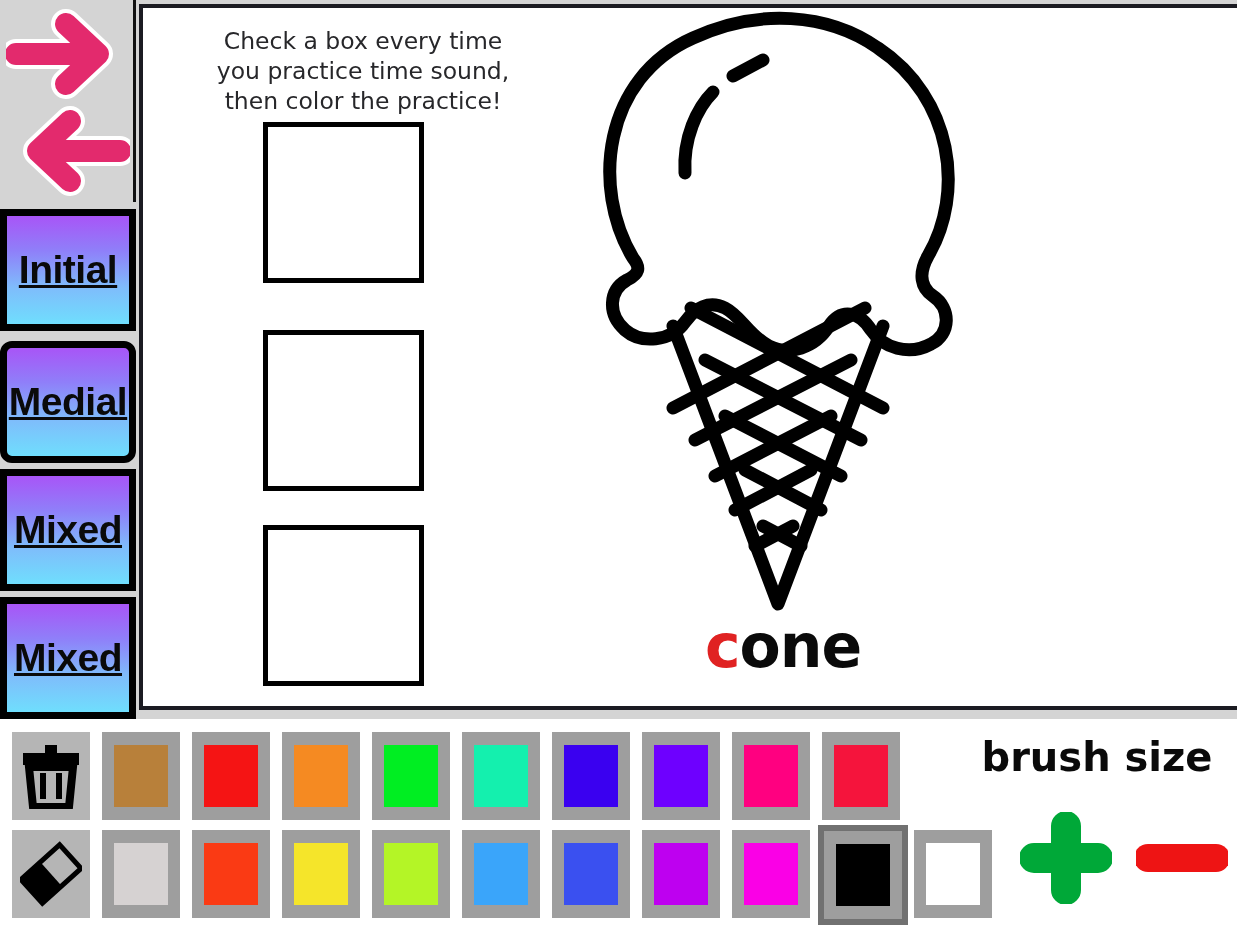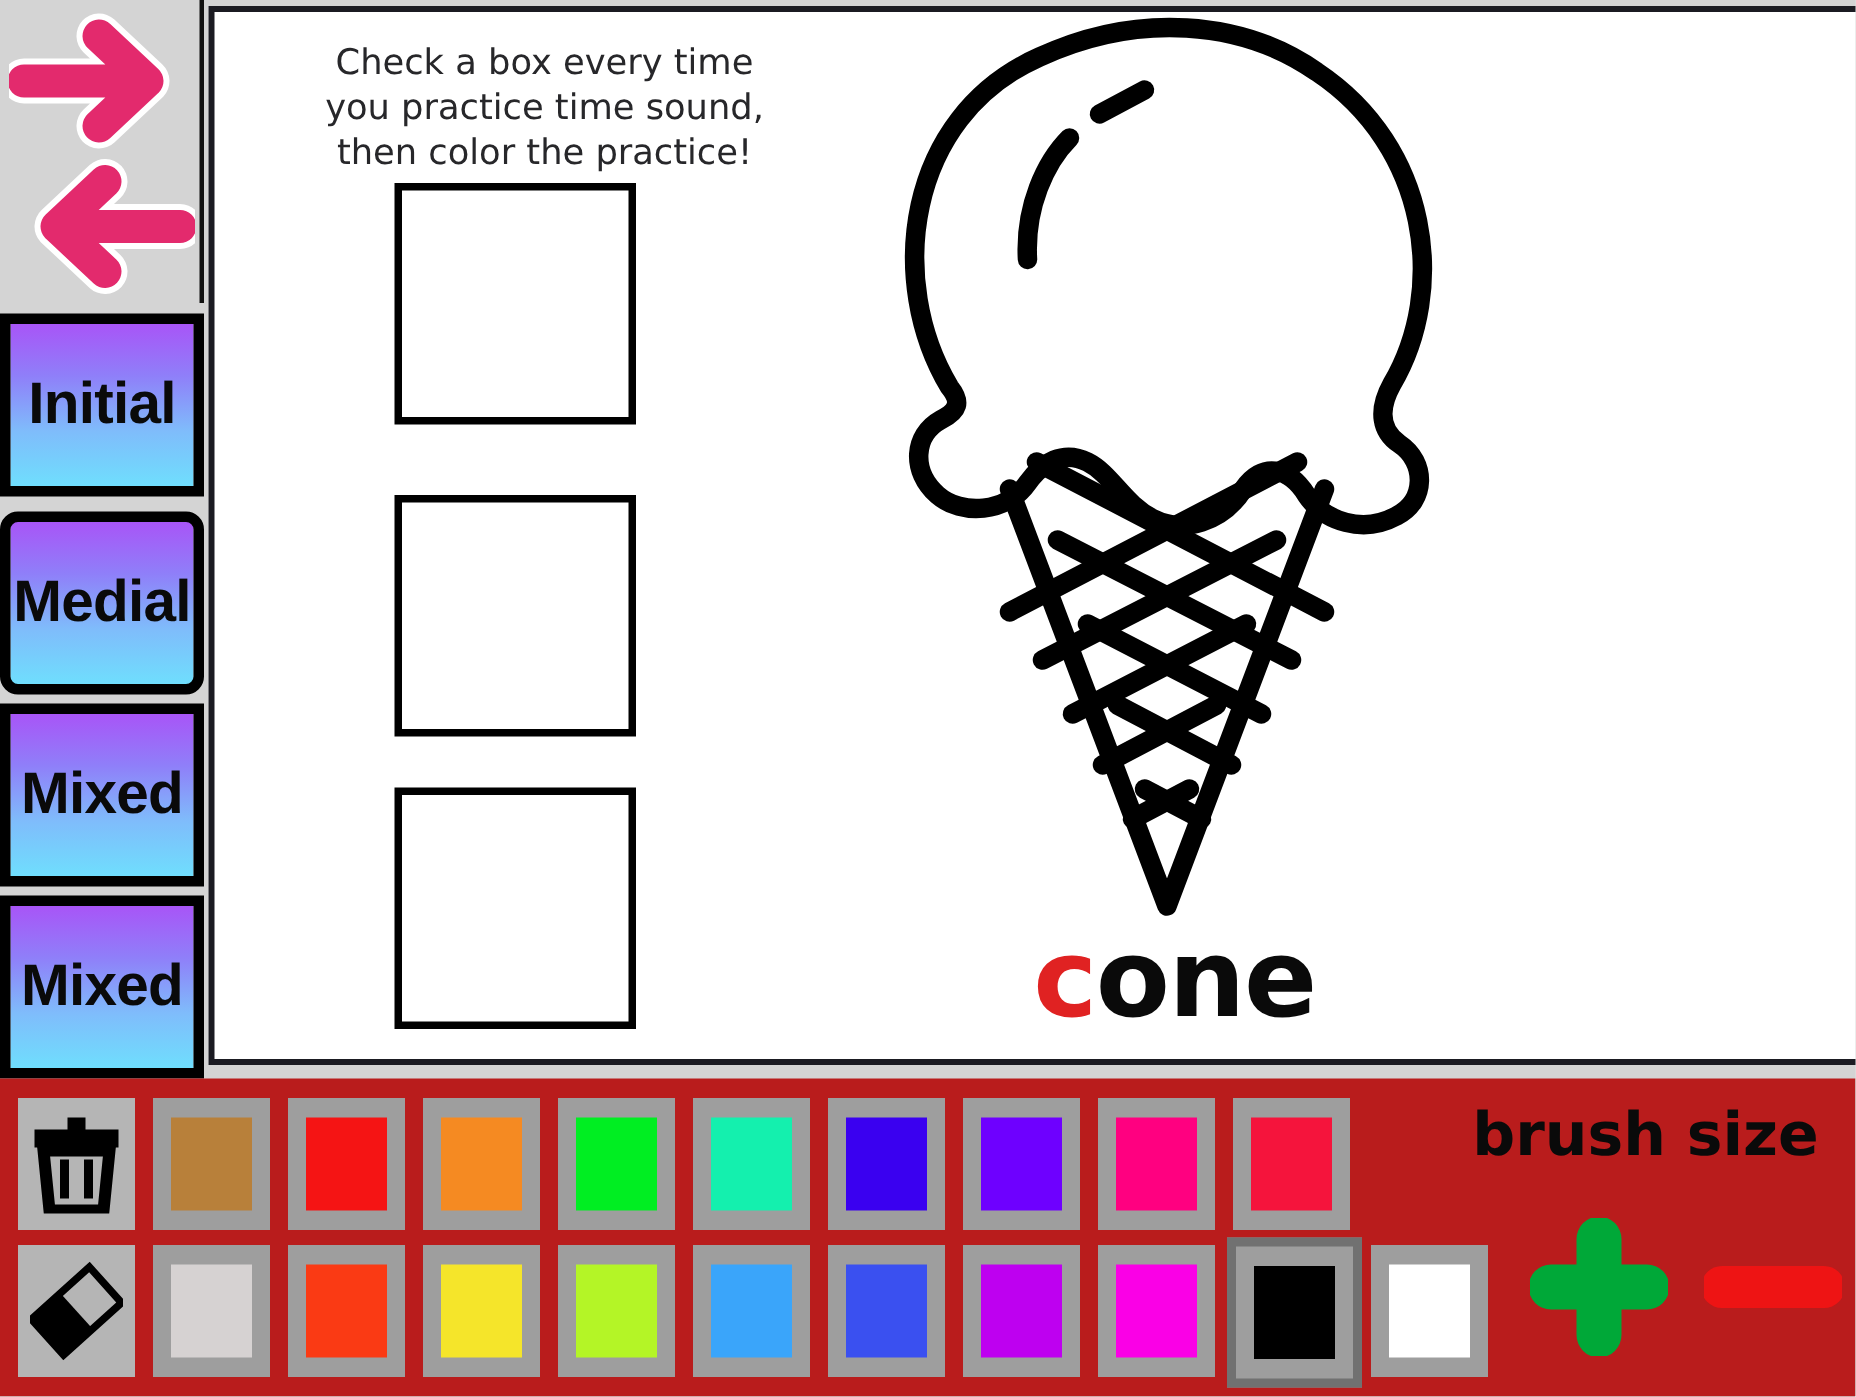--- a/index.html
+++ b/index.html
@@ -53,20 +53,21 @@
     justify-content: center;
     cursor: pointer;
     overflow: hidden;
   }
   .mode-btn span {
     font-size: 39px;
     font-weight: bold;
     color: #0a0a0a;
     letter-spacing: -0.5px;
     white-space: nowrap;
+    text-decoration: underline;
   }
   #mode-0 { top: 209px; }
   #mode-1 { top: 341px; border-radius: 12px; }
   #mode-2 { top: 469px; }
   #mode-3 { top: 597px; }
 
   
   #canvas-area {
     position: absolute;
     left: 139px; top: 4px;
@@ -104,35 +105,35 @@
     left: 430px; top: 0px;
     width: 420px; height: 700px;
   }
   #picture svg { display: block; width: 100%; height: 100%; }
 
   #word-label {
     position: absolute;
     left: 430px; top: 608px;
     width: 420px;
     text-align: center;
-    font-size: 72px;
+    font-size: 60px;
     font-weight: bold;
     letter-spacing: -1px;
     font-family: "DejaVu Sans", sans-serif;
     line-height: 1;
   }
   #word-label .w-first { color: #e02222; }
   #word-label .w-rest  { color: #0a0a0a; }
 
   
   #toolbar {
     position: absolute;
     left: 0; top: 719px;
     width: 1237px; height: 212px;
-    background: #b91c1c;
+    background: #ffffff;
   }
 
   .swatch {
     position: absolute;
     width: 78px; height: 88px;
     background: #9e9e9e;
     display: flex;
     align-items: center;
     justify-content: center;
     cursor: pointer;

